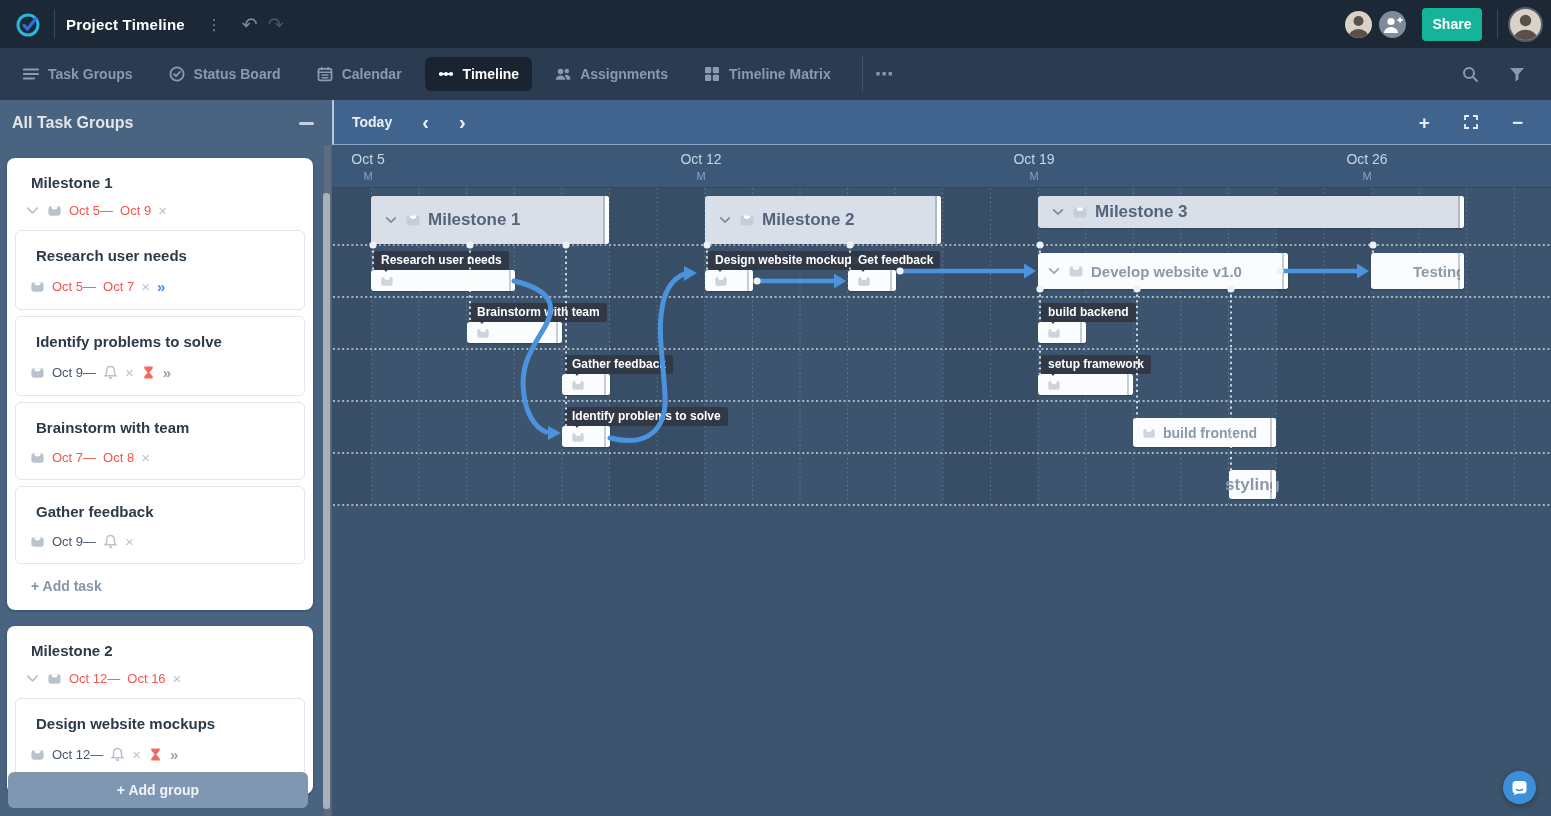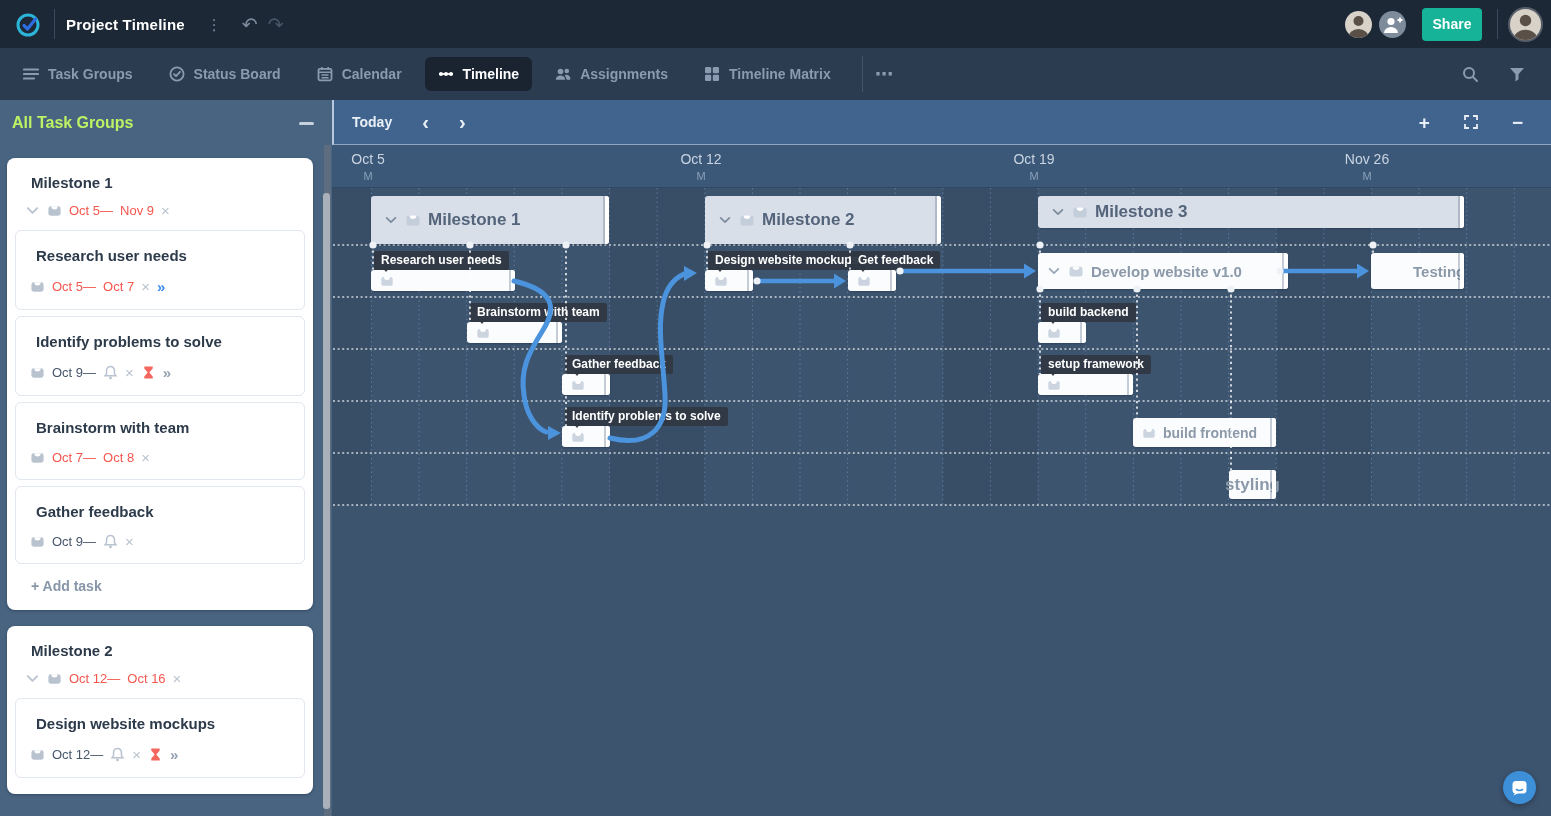--- a/index.html
+++ b/index.html
@@ -52,21 +52,21 @@
           box-shadow:-2px 0 0 rgba(96,114,138,.35);}
   .chip{position:absolute;background:rgba(47,56,66,.95);color:#fff;font-size:12px;font-weight:bold;
         padding:2px 7px 3px;border-radius:2px;white-space:nowrap;z-index:6;}
   .chip:after{content:"";position:absolute;left:8px;bottom:-6px;border:4px solid transparent;border-top:5px solid rgba(47,56,66,.95);}
 
   
   .sidebar{left:0;top:100px;width:332px;height:716px;background:#486480;}
   .sb-scrolltrack{position:absolute;right:1px;top:45px;width:7px;bottom:0;background:#5d6c7e;}
   .sb-scrollthumb{position:absolute;right:1px;top:48px;width:7px;height:616px;background:#a9b0ba;border-radius:3px;}
   .sb-head{display:flex;align-items:center;justify-content:space-between;padding:14px 18px 10px 12px;}
-  .sb-title{color:#bef264;font-size:16px;font-weight:bold;}
+  .sb-title{color:#e5e5e5;font-size:16px;font-weight:bold;}
   .sb-collapse{width:15px;height:3px;background:#c6d2df;border-radius:2px;cursor:pointer;}
   .sb-scroll{position:absolute;left:0;top:44px;width:322px;bottom:0;overflow:hidden;padding:14px 0 0 7px;box-sizing:border-box;}
   .group-card{background:#fff;border-radius:8px;width:306px;box-sizing:border-box;padding:14px 8px 10px;margin-bottom:16px;
               box-shadow:0 1px 3px rgba(10,20,35,.3);}
   .group-title{color:#2c3a4a;font-size:15px;font-weight:bold;margin:2px 0 12px 16px;}
   .meta-row{display:flex;align-items:center;gap:7px;margin:0 0 12px 10px;font-size:13px;}
   .task-card{border:1px solid #e1e7ee;border-radius:6px;margin:0 0 6px 0;padding:16px 10px 14px;cursor:pointer;}
   .task-card .group-title{margin:0 0 14px 10px;}
   .task-card .meta-row{margin:0 0 0 4px;}
   .tone-red{color:#f4564e;}
@@ -114,21 +114,21 @@
       </div>
       <div class="week-lbl" style="left: 369px;">
         <div class="week-date">Oct 12</div>
                <div class="week-day">M</div>
       </div>
       <div class="week-lbl" style="left: 702px;">
         <div class="week-date">Oct 19</div>
                <div class="week-day">M</div>
       </div>
       <div class="week-lbl" style="left: 1035px;">
-        <div class="week-date">Nov 26</div>
+        <div class="week-date">Oct 26</div>
                <div class="week-day">M</div>
       </div>
     </div>
 
   <svg class="abs lines" id="svg-under" width="1551" height="816" style="left:0;top:0;">
       <rect x="332" y="188" width="39.40000000000001" height="317" fill="rgba(15,25,40,0.10)"></rect>
       <rect x="609.5" y="188" width="95.2" height="317" fill="rgba(15,25,40,0.10)"></rect>
       <rect x="942.9" y="188" width="95.2" height="317" fill="rgba(15,25,40,0.10)"></rect>
       <rect x="1276.2" y="188" width="95.2" height="317" fill="rgba(15,25,40,0.10)"></rect>
       <line x1="371.42" y1="188" x2="371.42" y2="505" stroke="rgba(140,170,210,0.45)" stroke-width="1" stroke-dasharray="1.5 3"></line>
@@ -339,21 +339,21 @@
           <div class="group-title">Milestone 1</div>
             <div class="meta-row">
             <svg xmlns="http://www.w3.org/2000/svg" width="15" height="15" viewBox="0 0 16 16">
               <path d="M3 5.5 l5 5 5-5" fill="none" stroke="#b9c3cf" stroke-width="2" stroke-linecap="round" stroke-linejoin="round"></path>
             </svg>
             <svg xmlns="http://www.w3.org/2000/svg" width="15" height="15" viewBox="0 0 16 16">
               <rect x="1.5" y="3.5" width="13" height="10" rx="2.5" fill="#b9c3cf"></rect>
               <path d="M4.6 3.5 a3.4 3.4 0 0 0 6.8 0 z" fill="#fff"></path>
             </svg>
             <span class="tone-red">Oct 5—</span>
-            <span class="tone-red">Nov 9</span>
+            <span class="tone-red">Oct 9</span>
             <span class="meta-x">×</span>
           </div>
           <div class="task-card">
              <div class="group-title">Research user needs</div>
              <div class="meta-row">
               <svg xmlns="http://www.w3.org/2000/svg" width="15" height="15" viewBox="0 0 16 16">
                 <rect x="1.5" y="3.5" width="13" height="10" rx="2.5" fill="#b9c3cf"></rect>
                 <path d="M4.6 3.5 a3.4 3.4 0 0 0 6.8 0 z" fill="#fff"></path>
               </svg>
               <span class="tone-red">Oct 5—</span>
@@ -441,20 +441,21 @@
                 <path d="M3.5 1.5 h9 v2.2 l-3.6 4.3 3.6 4.3 v2.2 h-9 v-2.2 l3.6-4.3 -3.6-4.3 z" fill="#f4685f"></path>
               </svg>
               <span class="meta-fwd tone-gray">»</span>
             </div>
            </div>
         </div>
       </div>
     <div class="sb-scrolltrack">
         <div class="sb-scrollthumb"></div>
       </div>
+    <button class="add-group">+ Add group</button>
   </div>
 
   <div class="abs topbar">
     <span style="margin:0 0 0 14px;">
       <svg width="28" height="28" viewBox="0 0 28 28">
         <circle cx="14" cy="15" r="10" fill="none" stroke="#2bb6d9" stroke-width="3"></circle>
         <path d="M10 15.5 l3.5 3.5 L21.5 9" fill="none" stroke="#2e6de0" stroke-width="3.2" stroke-linecap="round" stroke-linejoin="round"></path>
       </svg>
     </span>
     <span class="vdiv" style="left:54px;"></span>

